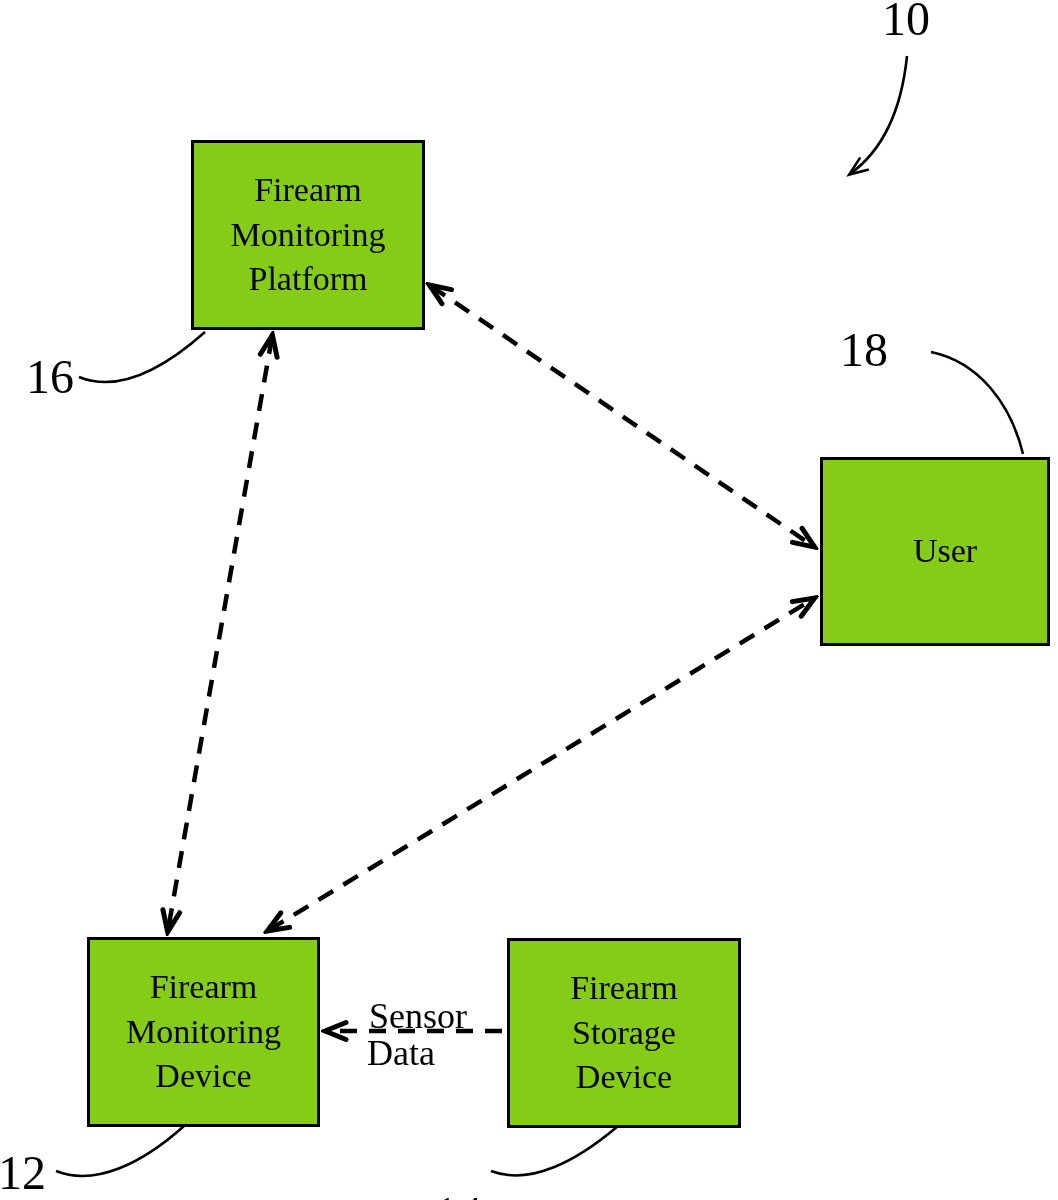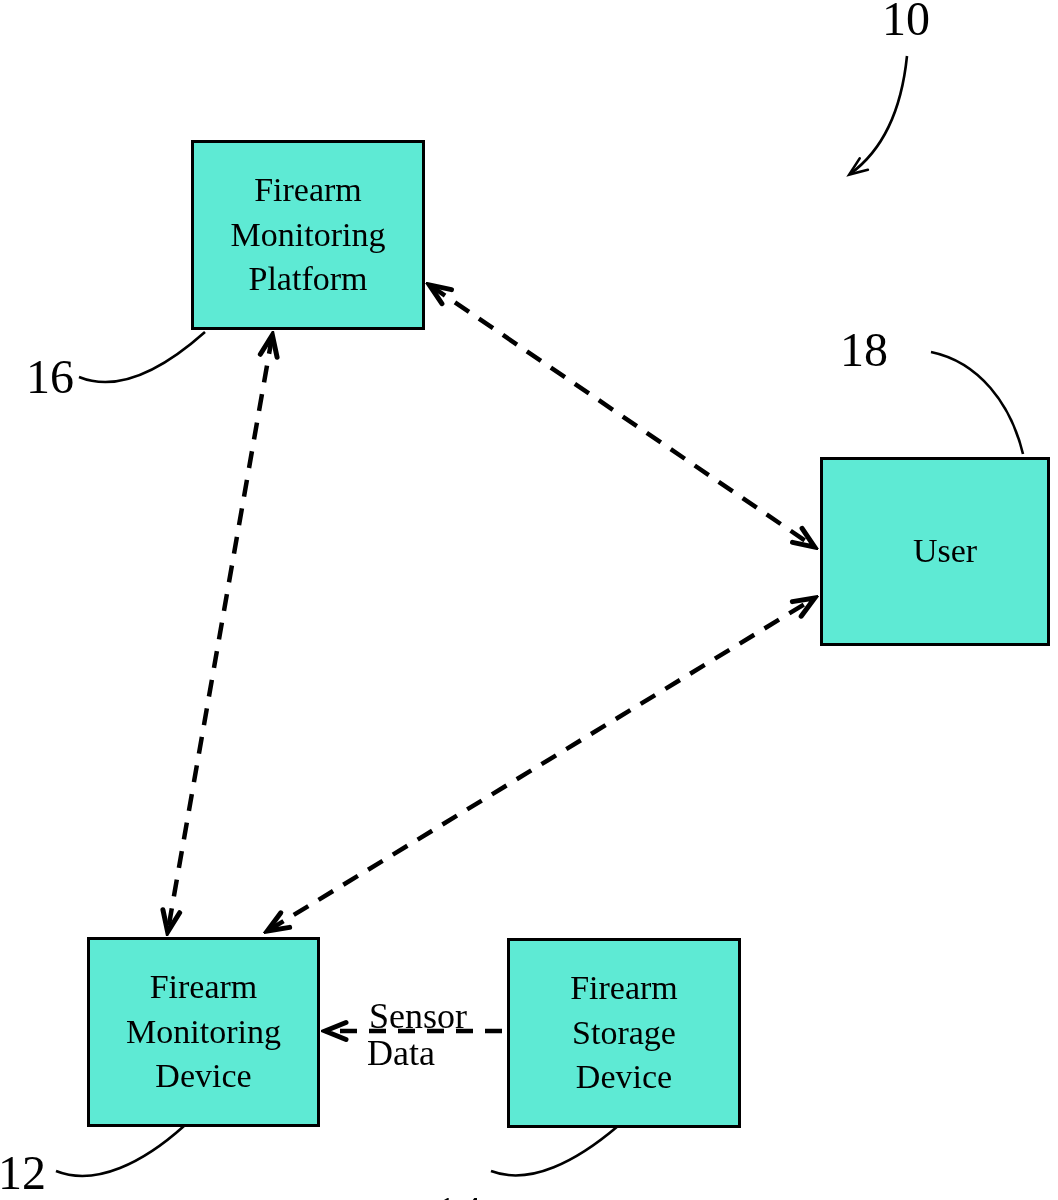--- a/index.html
+++ b/index.html
@@ -20,21 +20,21 @@
     position: absolute;
     left: 0;
     top: 0;
     width: 1058px;
     height: 1200px;
   }
   .node {
     position: absolute;
     box-sizing: border-box;
     border: 3px solid #000000;
-    background: #5eead4;
+    background: #84cc16;
     display: flex;
     align-items: center;
     justify-content: center;
     text-align: center;
   }
   .node-label {
     font-size: 34px;
     line-height: 1.32;
     padding: 0 10px;
   }

